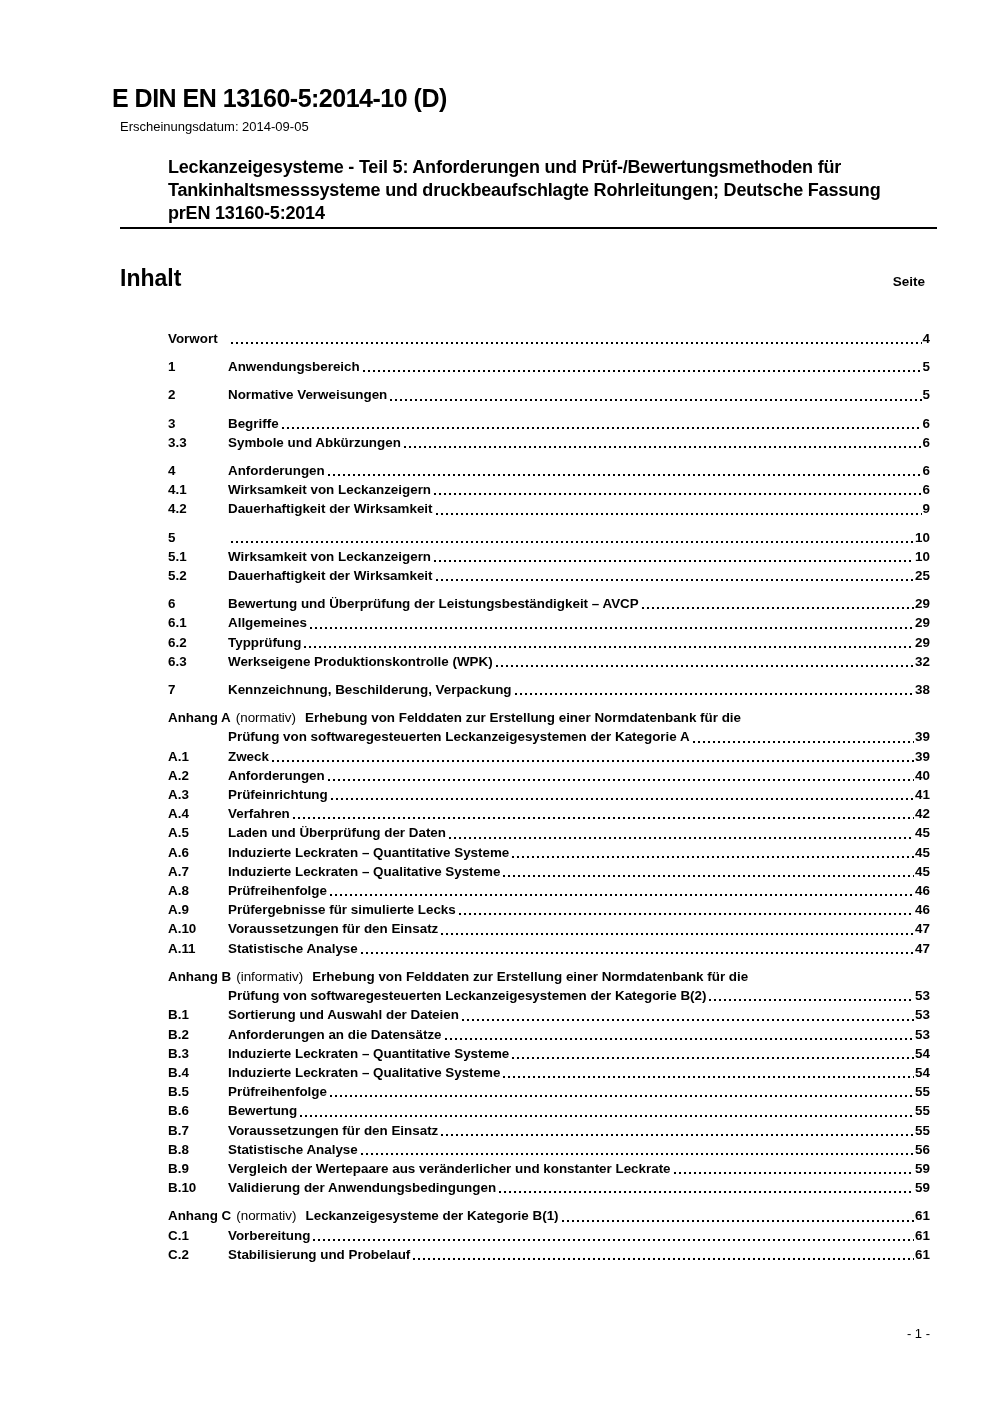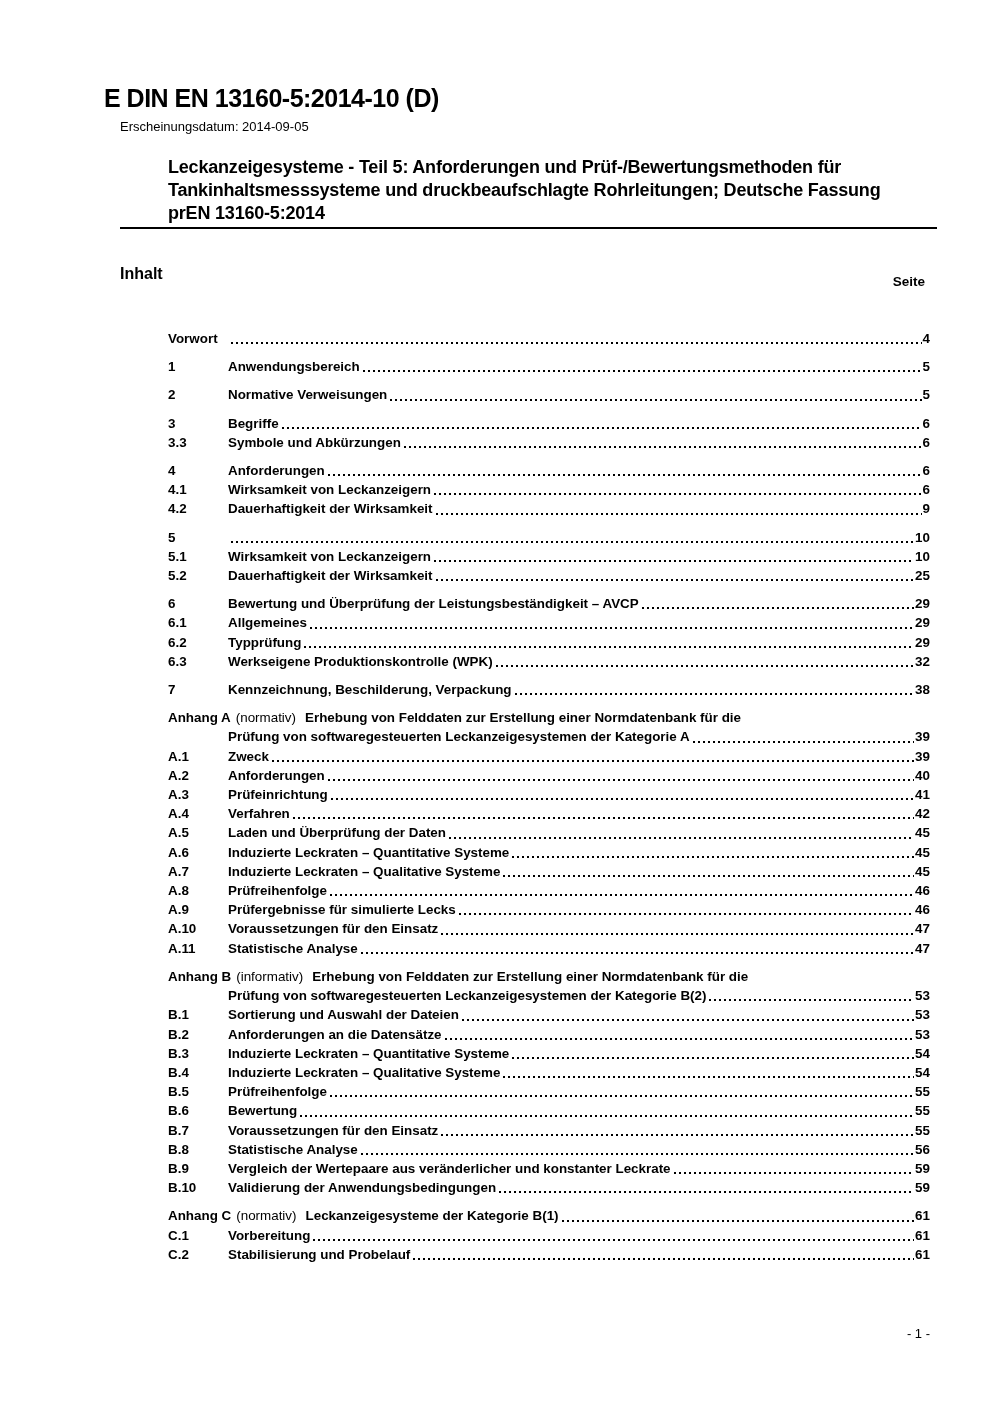--- a/index.html
+++ b/index.html
@@ -15,21 +15,21 @@
     color: #000;
     overflow: hidden;
   }
   .page {
     position: absolute;
     inset: 0;
     background: #fff;
   }
   #doc-number {
     position: absolute;
-    left: 104px;
+    left: 112px;
     top: 84px;
     font-size: 25px;
     font-weight: bold;
     letter-spacing: -0.5px;
     white-space: nowrap;
   }
   #pub-date {
     position: absolute;
     left: 120px;
     top: 119px;
@@ -54,21 +54,21 @@
     left: 120px;
     top: 227px;
     width: 817px;
     height: 2px;
     background: #000;
   }
   #toc-heading {
     position: absolute;
     left: 120px;
     top: 265px;
-    font-size: 16px;
+    font-size: 23px;
     font-weight: bold;
     text-align: center;
   }
   #page-col-label {
     position: absolute;
     top: 274px;
     right: 67px;
     font-size: 13.5px;
     font-weight: bold;
   }

